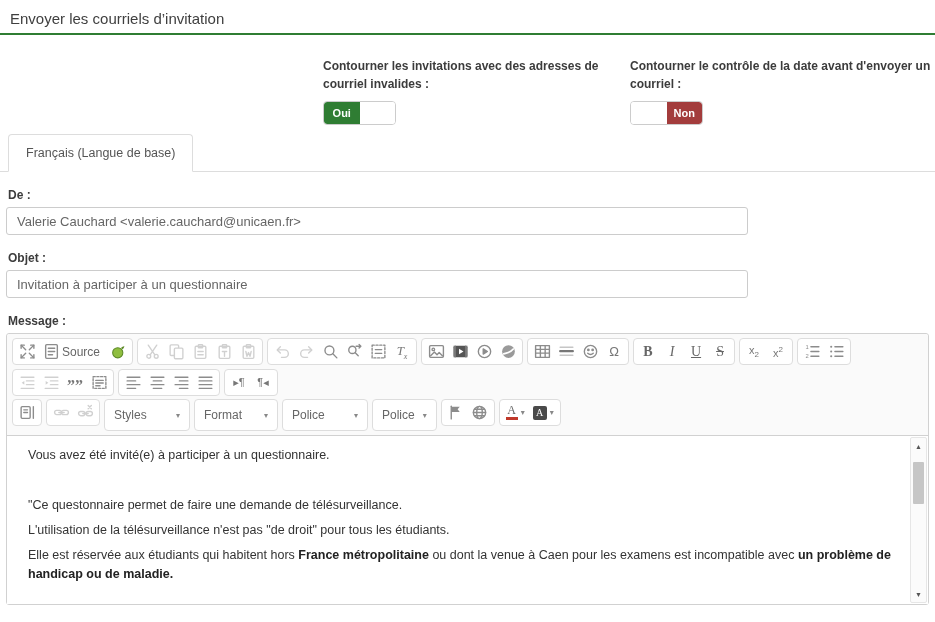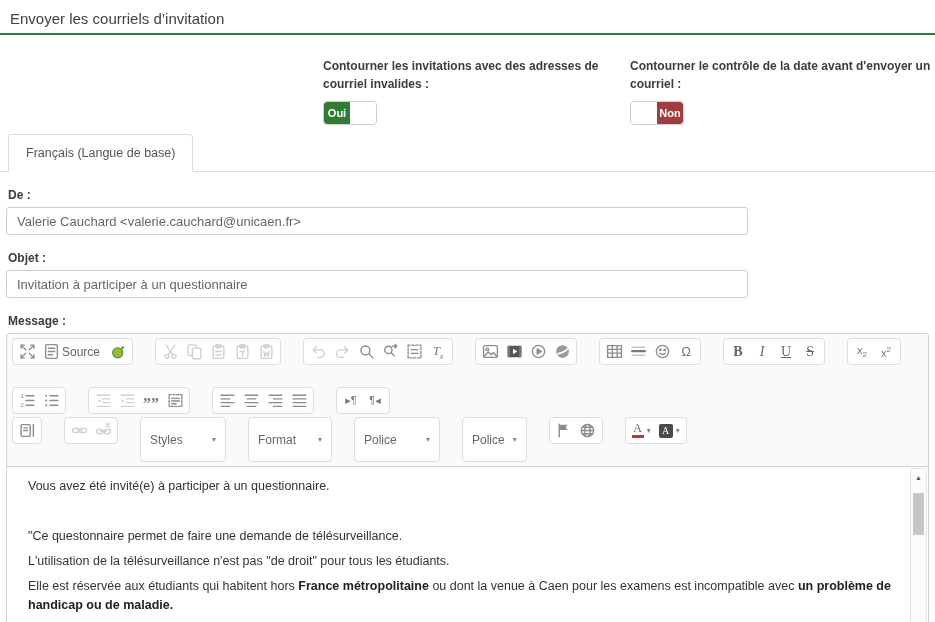--- a/index.html
+++ b/index.html
@@ -10,51 +10,51 @@
     position:relative;
   }
   
   .page-header { padding:10px 10px 6px 10px; border-bottom:2px solid #2f7d33; }
   .page-title { font-size:15px; color:#3f3f3f; }
   
   .toggles { display:flex; margin-top:22px; }
   .toggle-col1 { margin-left:323px; width:278px; }
   .toggle-col2 { margin-left:29px; width:305px; }
   .toggle-label { font-weight:bold; font-size:12px; color:#3c3c3c; line-height:18px; }
-  .switch { width:54px; height:24px; border:1px solid #ccc; border-radius:4px;
+  .switch { width:73px; height:24px; border:1px solid #ccc; border-radius:4px;
             display:flex; overflow:hidden; margin-top:8px; background:#fff; cursor:pointer; }
   .sw-seg { flex:1; display:flex; align-items:center; justify-content:center;
             font-size:11px; font-weight:bold; color:#fff; }
   .sw-green { background:#2f7d33; border-radius:3px 0 0 3px; }
   .sw-red   { background:#a33c3c; border-radius:0 3px 3px 0; }
   .sw-blank { background:#fff; }
   
   .tabs { margin-top:8px; border-bottom:1px solid #ddd; padding-left:8px; }
   .tab  { display:inline-block; padding:11px 17px; border:1px solid #ddd; border-bottom:1px solid #fff;
           border-radius:4px 4px 0 0; position:relative; top:1px; background:#fff;
           color:#555; font-size:12.5px; cursor:pointer; }
   
   .field-label { font-weight:bold; font-size:12px; color:#3c3c3c; margin:16px 8px 5px 8px; }
   .text-input { display:block; width:742px; margin:0 6px; height:28px; border:1px solid #ccc;
                 border-radius:3px; padding:0 10px; font-size:13px; color:#666;
                 font-family:"Liberation Sans", sans-serif; background:#fff; }
   
   .editor { margin:2px 6px 0 6px; border:1px solid #d1d1d1; border-radius:3px; }
   .toolbar { padding:4px 5px 1px 5px; border-bottom:1px solid #d1d1d1; background:#fafafa;
              border-radius:3px 3px 0 0; }
-  .tb-row { display:flex; flex-wrap:wrap; gap:22px; margin-bottom:3px; }
+  .tb-row { display:flex; flex-wrap:wrap; gap:4px; margin-bottom:3px; }
   .tb-group { display:flex; align-items:center; border:1px solid #ddd; border-radius:4px;
               background:#fff; height:27px; padding:0 2px; }
   .tb-btn { width:24px; height:24px; display:flex; align-items:center; justify-content:center;
             cursor:pointer; border-radius:3px; }
   .tb-btn.wide { width:auto; padding:0 4px; }
   .tb-btn.disabled { opacity:.4; cursor:default; }
   .tb-btn-label { font-size:12px; color:#666; padding:0 2px; }
   .tb-drop { display:flex; align-items:center; justify-content:space-between; gap:8px;
-             border:1px solid #ddd; border-radius:4px; background:#fff; height:45px;
+             border:1px solid #ddd; border-radius:4px; background:#fff; height:32px;
              padding:0 9px; color:#666; font-size:12px; cursor:pointer; }
   .caret { font-size:8px; color:#888; }
   .drop-styles { min-width:86px; } .drop-format { min-width:84px; }
   .drop-police { min-width:86px; } .drop-taille { min-width:64px; }
   
   .editor-content-wrap { position:relative; height:168px; background:#fff; overflow:hidden; }
   .editor-content { position:absolute; inset:0 20px 0 0; padding:10px 10px 0 21px;
                     font-size:12.5px; color:#333; line-height:19px; overflow:hidden; }
   .editor-content p { margin:0 0 6px 0; }
   .editor-content b { color:#222; }

